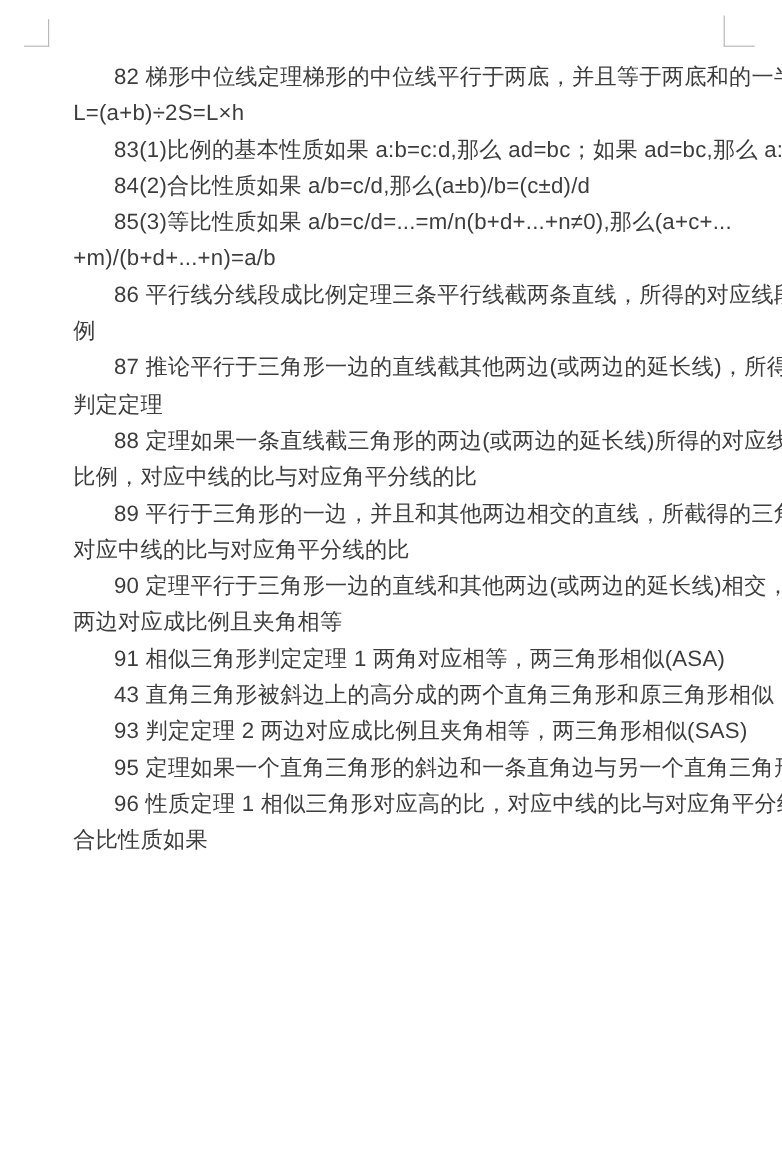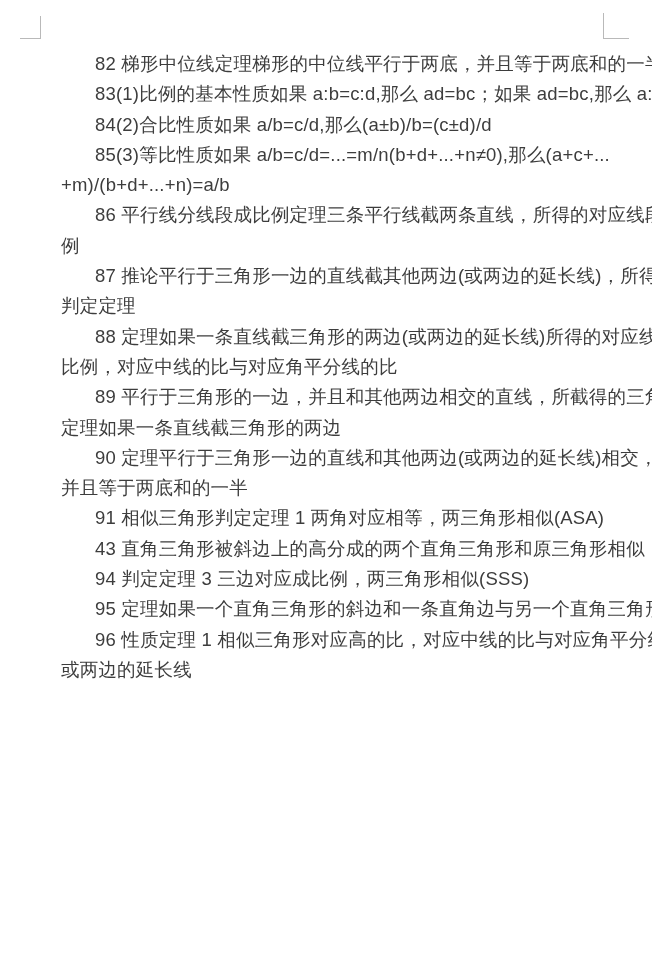--- a/index.html
+++ b/index.html
@@ -60,34 +60,35 @@
 </style>
 </head>
 <body>
 
 <div class="page">
   <div class="mark tl"></div>
   <div class="mark tr"></div>
 
   <div class="doc">
     <div class="ln ind">82 梯形中位线定理梯形的中位线平行于两底，并且等于两底和的一半</div>
+    <div class="ln">L=(a+b)÷2S=L×h</div>
     <div class="ln ind">83(1)比例的基本性质如果 a:b=c:d,那么 ad=bc；如果 ad=bc,那么 a:b=c:d</div>
     <div class="ln ind">84(2)合比性质如果 a/b=c/d,那么(a±b)/b=(c±d)/d</div>
     <div class="ln ind">85(3)等比性质如果 a/b=c/d=...=m/n(b+d+...+n≠0),那么(a+c+...</div>
     <div class="ln">+m)/(b+d+...+n)=a/b</div>
     <div class="ln ind">86 平行线分线段成比例定理三条平行线截两条直线，所得的对应线段成比</div>
     <div class="ln">例</div>
     <div class="ln ind">87 推论平行于三角形一边的直线截其他两边(或两边的延长线)，所得的对应</div>
     <div class="ln">判定定理</div>
     <div class="ln ind">88 定理如果一条直线截三角形的两边(或两边的延长线)所得的对应线段成</div>
     <div class="ln">比例，对应中线的比与对应角平分线的比</div>
     <div class="ln ind">89 平行于三角形的一边，并且和其他两边相交的直线，所截得的三角形的</div>
-    <div class="ln">定理如果一条直线截三角形的两边</div>
+    <div class="ln">对应中线的比与对应角平分线的比</div>
     <div class="ln ind">90 定理平行于三角形一边的直线和其他两边(或两边的延长线)相交，所构成</div>
-    <div class="ln">并且等于两底和的一半</div>
+    <div class="ln">两边对应成比例且夹角相等</div>
     <div class="ln ind">91 相似三角形判定定理 1 两角对应相等，两三角形相似(ASA)</div>
     <div class="ln ind">43 直角三角形被斜边上的高分成的两个直角三角形和原三角形相似</div>
-    <div class="ln ind">94 判定定理 3 三边对应成比例，两三角形相似(SSS)</div>
+    <div class="ln ind">93 判定定理 2 两边对应成比例且夹角相等，两三角形相似(SAS)</div>
     <div class="ln ind">95 定理如果一个直角三角形的斜边和一条直角边与另一个直角三角形的斜</div>
     <div class="ln ind">96 性质定理 1 相似三角形对应高的比，对应中线的比与对应角平分线的比</div>
-    <div class="ln">或两边的延长线</div>
+    <div class="ln">合比性质如果</div>
   </div>
 </div>
 
 </body></html>

